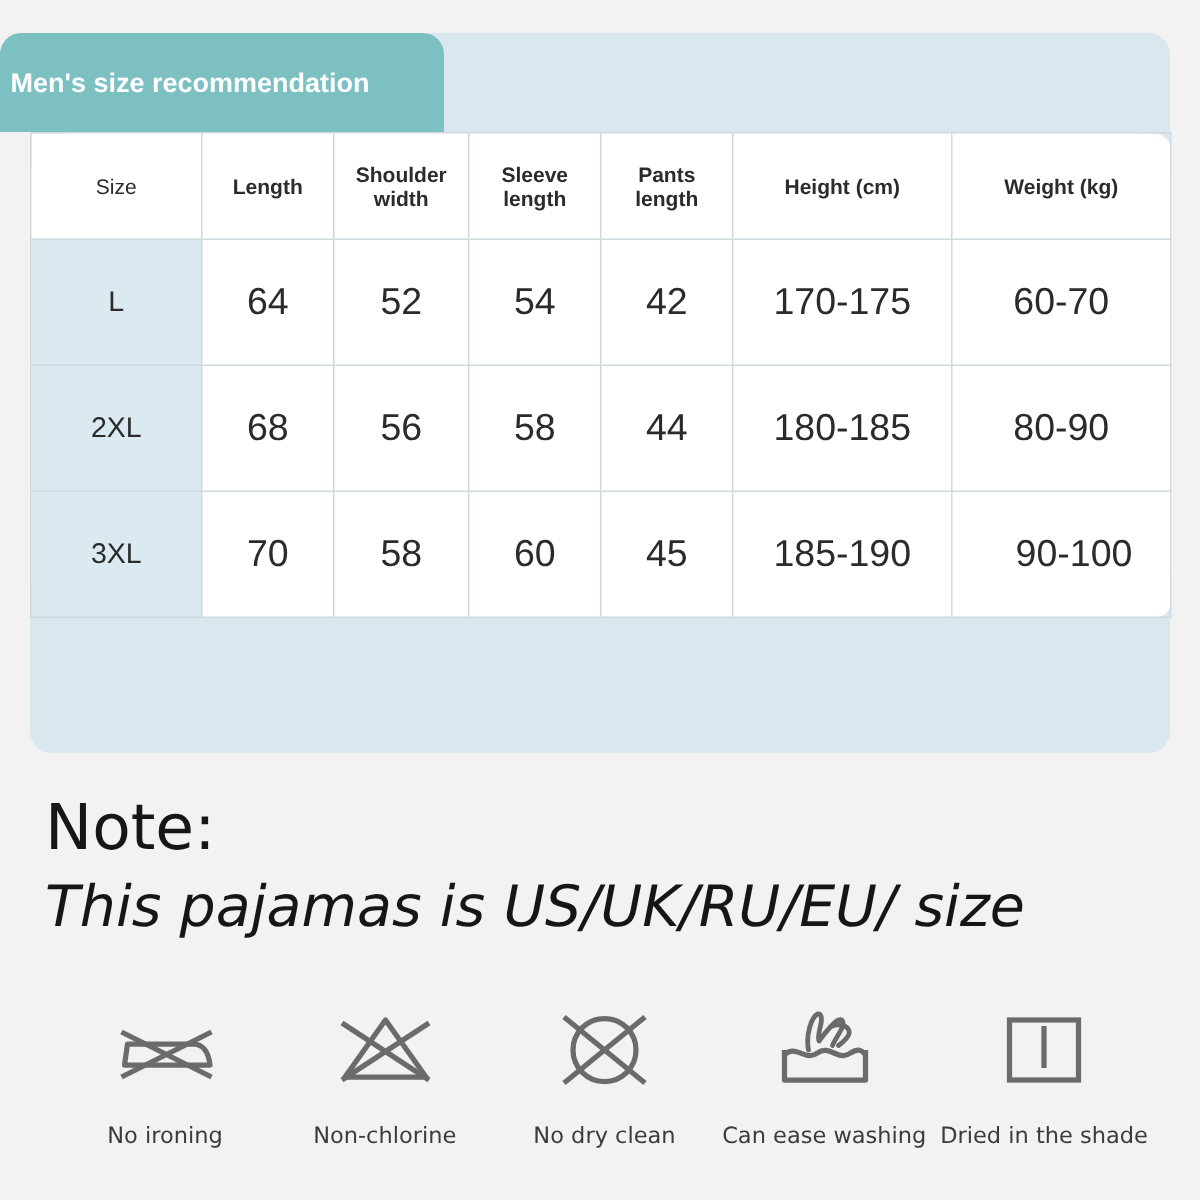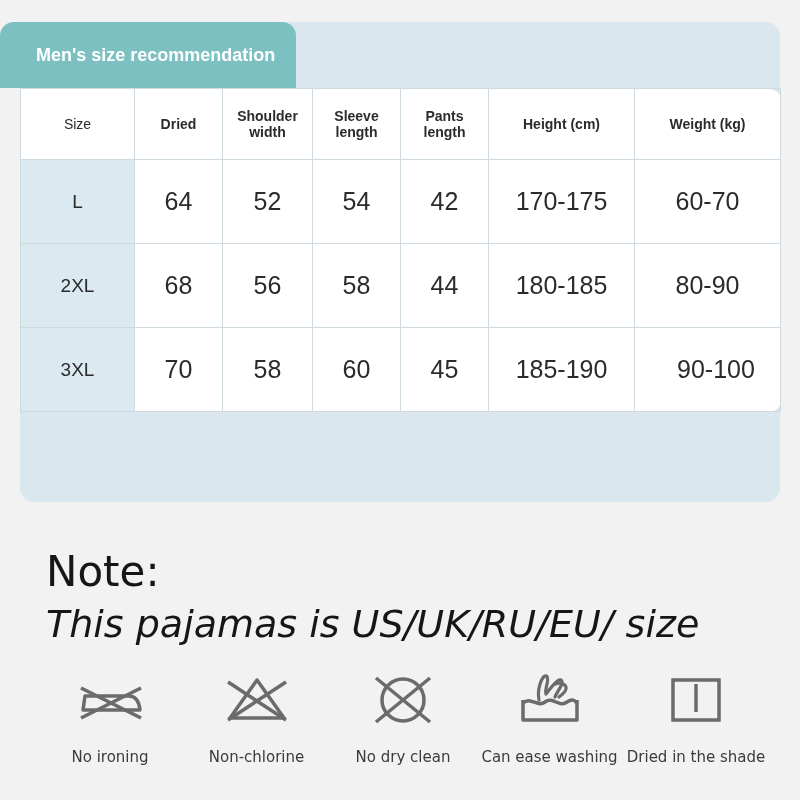--- a/index.html
+++ b/index.html
@@ -41,21 +41,21 @@
     width: 296px;
     height: 66px;
     background: #7cc0c2;
     border-top-left-radius: 14px;
     border-top-right-radius: 14px;
     color: #ffffff;
     font-size: 18px;
     font-weight: bold;
     display: flex;
     align-items: center;
-    padding-left: 36px;
+    padding-left: 7px;
     box-sizing: border-box;
     z-index: 3;
   }
 
   table.size-table {
     position: absolute;
     left: 20px;
     top: 88px;
     width: 760px;
     border-collapse: collapse;
@@ -108,25 +108,24 @@
   col.c6 { width: 146px; }
 
   
   table.size-table tbody tr:last-child td:first-child { border-bottom-left-radius: 12px; }
   table.size-table tbody tr:last-child td:last-child  { border-bottom-right-radius: 12px; padding-left: 18px; }
   table.size-table thead tr th:last-child { border-top-right-radius: 12px; }
 
   
   .note {
     position: absolute;
-    left: 46px;
+    left: 30px;
     top: 528px;
     color: #161616;
     font-family: "DejaVu Sans", sans-serif;
-    margin-top: 20px;
   }
   .note-label {
     font-size: 42px;
     line-height: 48px;
     font-weight: normal;
   }
   .note-text {
     font-size: 38px;
     line-height: 48px;
     font-weight: normal;
@@ -185,21 +184,21 @@
         <col class="c1">
         <col class="c2">
         <col class="c3">
         <col class="c4">
         <col class="c5">
         <col class="c6">
     </colgroup>
     <thead>
       <tr>
         <th class="size-col">Size</th>
-        <th>Dried</th>
+        <th>Length</th>
         <th>Shoulder width</th>
         <th>Sleeve length</th>
         <th>Pants length</th>
         <th>Height (cm)</th>
         <th>Weight (kg)</th>
       </tr>
     </thead>
     <tbody>
       <tr>
         <td class="size-col">L</td>

